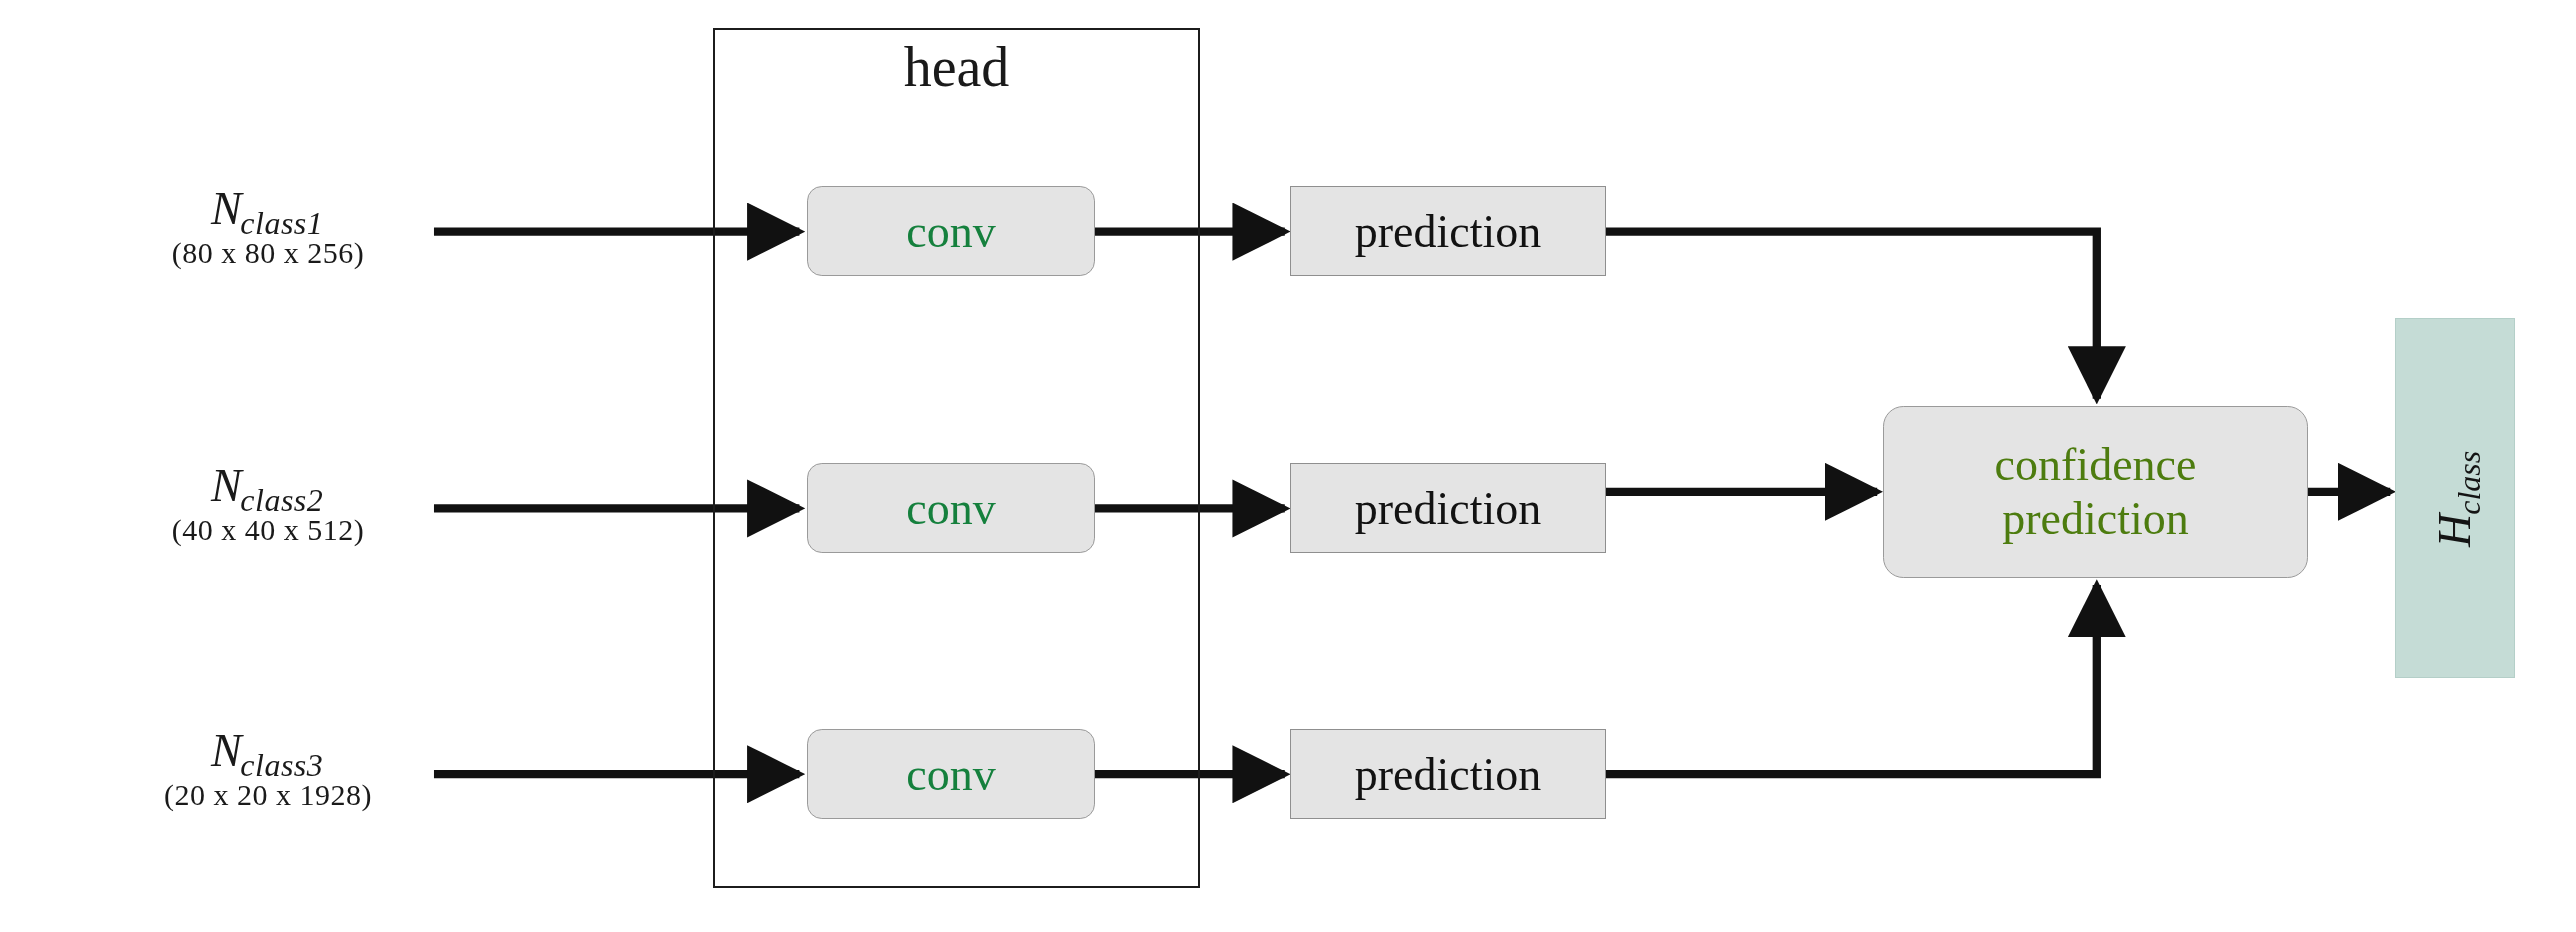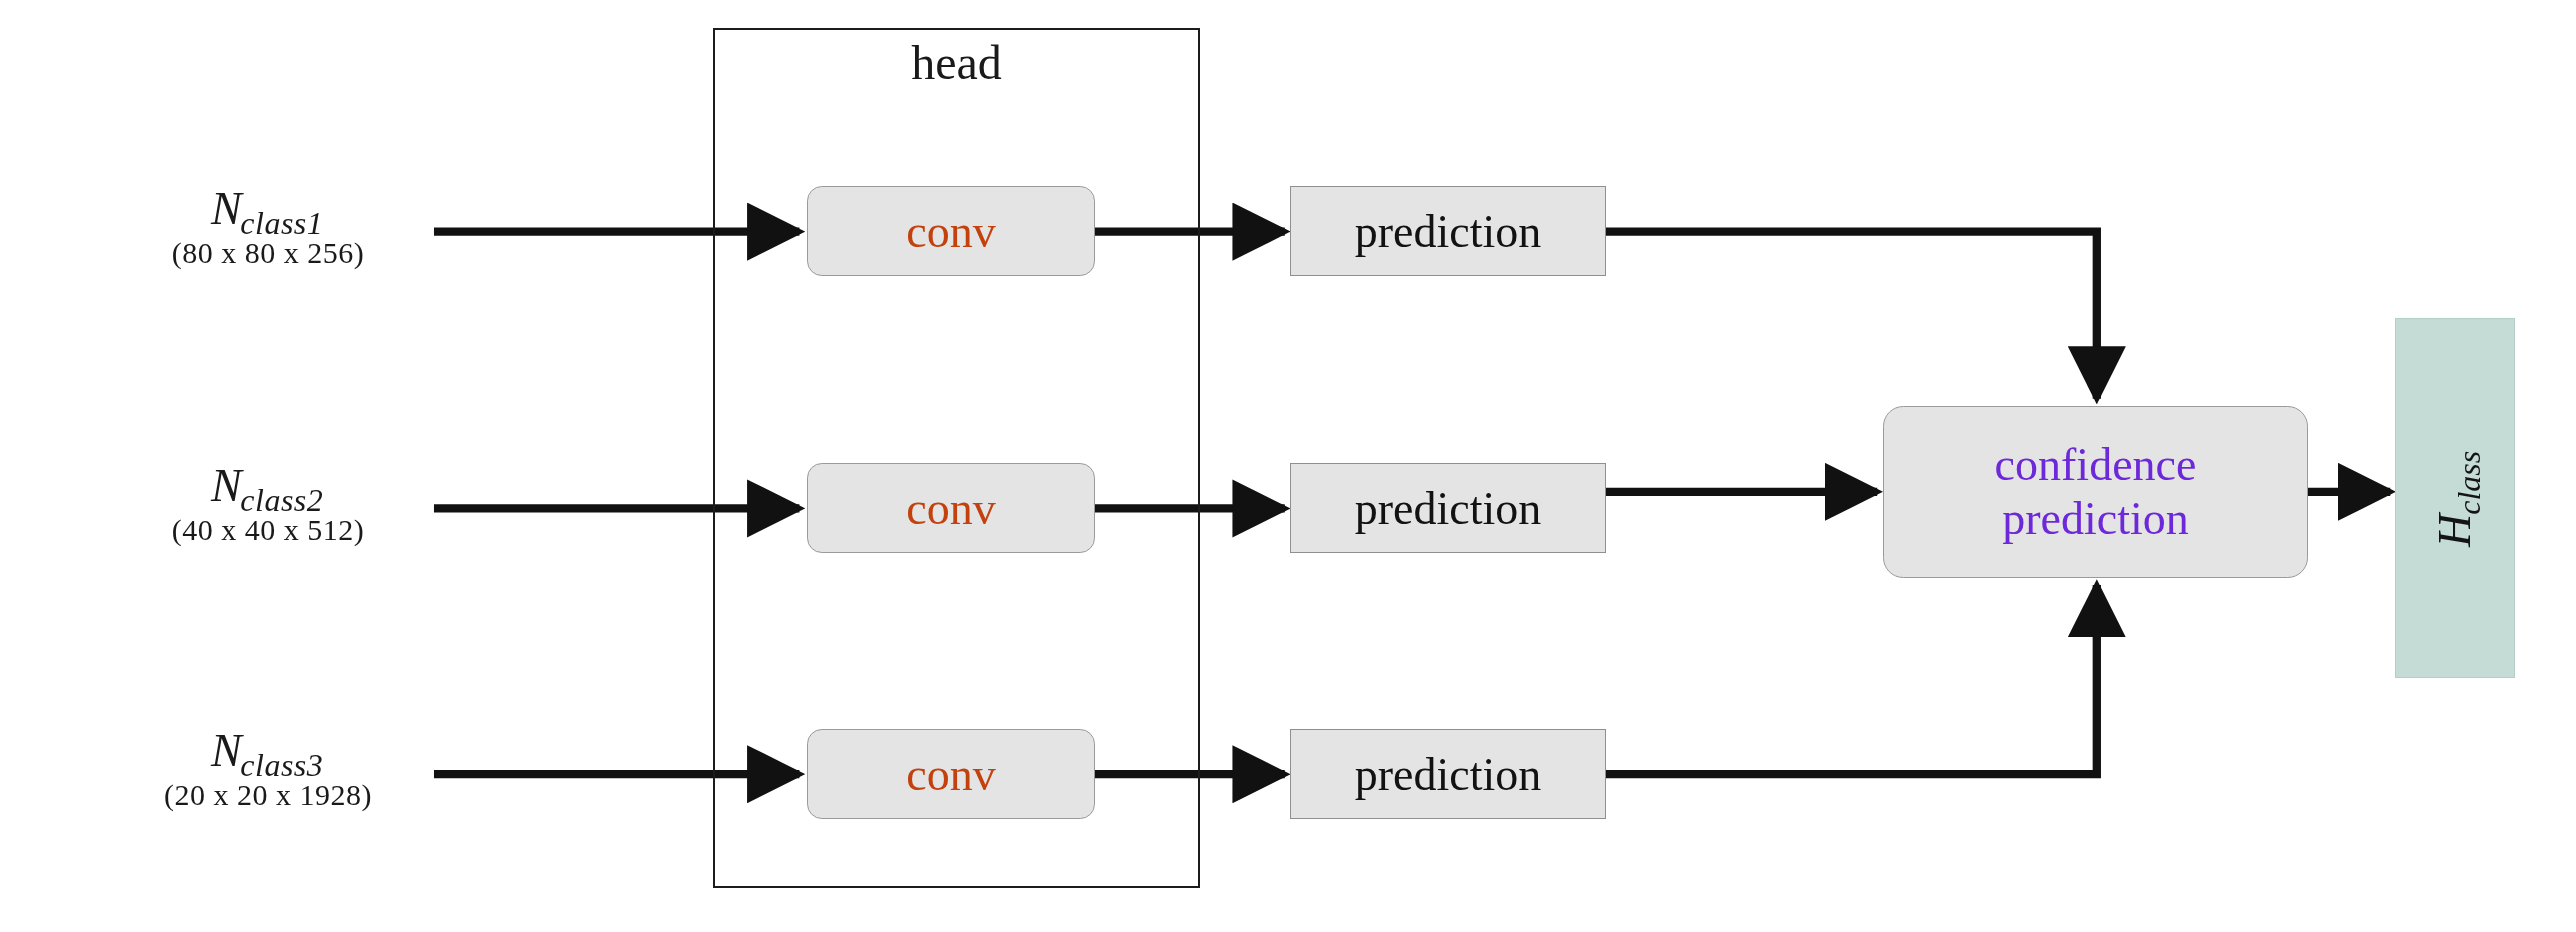--- a/index.html
+++ b/index.html
@@ -58,38 +58,38 @@
     border: 2.8px solid #1c1c1c;
     box-sizing: border-box;
     background: transparent;
   }
   #head-title {
     position: absolute;
     left: 713px;
     top: 35px;
     width: 487px;
     text-align: center;
-    font-size: 48px;
+    font-size: 56px;
     color: #1a1a1a;
   }
 
   
   .conv-box {
     position: absolute;
     width: 288px;
     height: 90px;
     background: #e4e4e4;
     border: 1.8px solid #9a9a9a;
     border-radius: 14.8px;
     display: flex;
     align-items: center;
     justify-content: center;
     font-size: 46px;
     box-sizing: border-box;
-    color: #c2410c;
+    color: #15803d;
   }
   .pred-box {
     position: absolute;
     width: 316px;
     height: 90px;
     background: #e4e4e4;
     border: 1.8px solid #8f8f8f;
     display: flex;
     align-items: center;
     justify-content: center;
@@ -107,21 +107,21 @@
     background: #e4e4e4;
     border: 1.8px solid #9a9a9a;
     border-radius: 20.3px;
     display: flex;
     flex-direction: column;
     align-items: center;
     justify-content: center;
     font-size: 46px;
     line-height: 1.18;
     box-sizing: border-box;
-    color: #6d28d9;
+    color: #4d7c0f;
   }
   #output-box {
     position: absolute;
     left: 2395px;
     top: 318px;
     width: 120px;
     height: 360px;
     background: #c5dcd6;
     border: 0.9px solid #b4cfc8;
     box-sizing: border-box;

